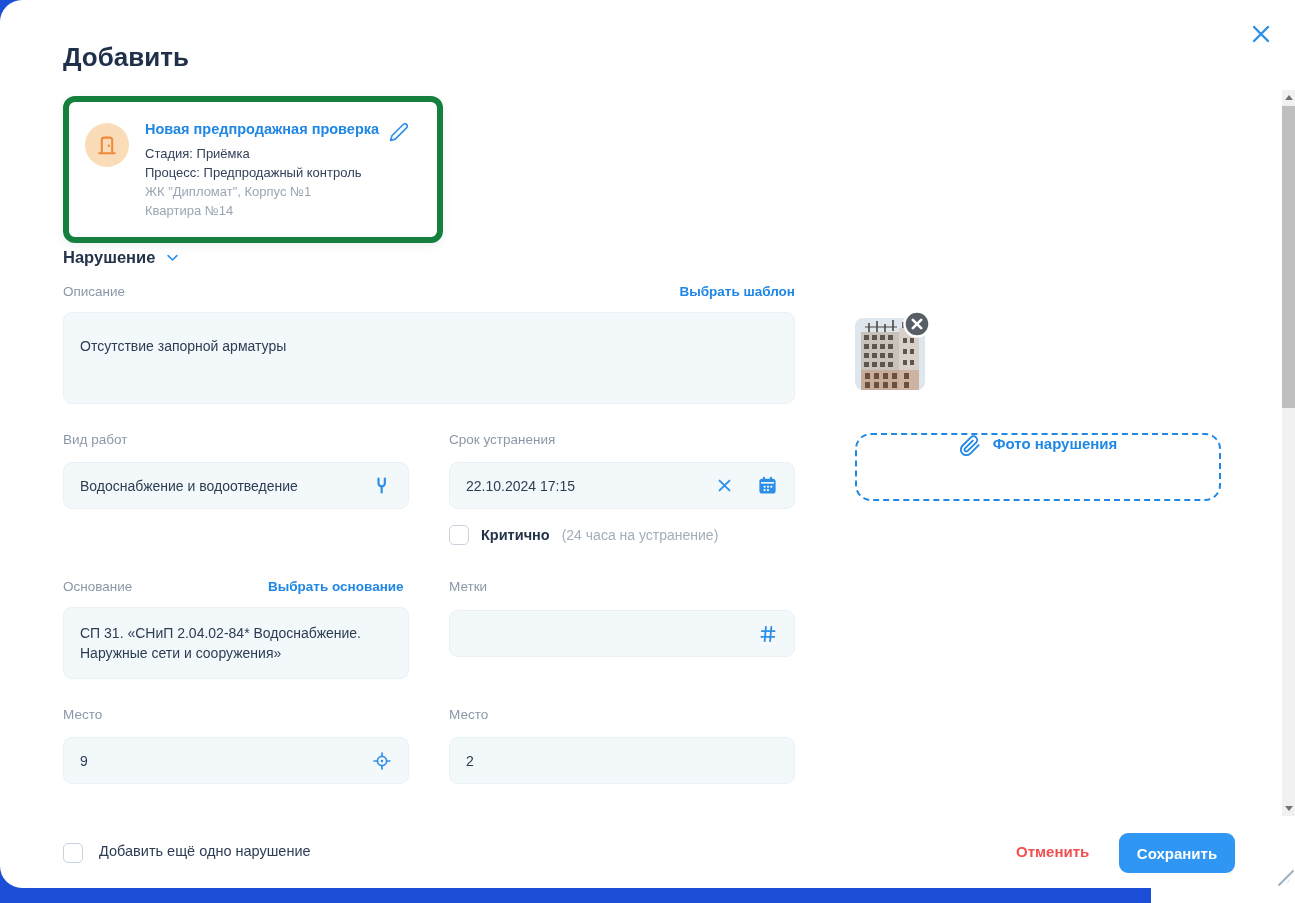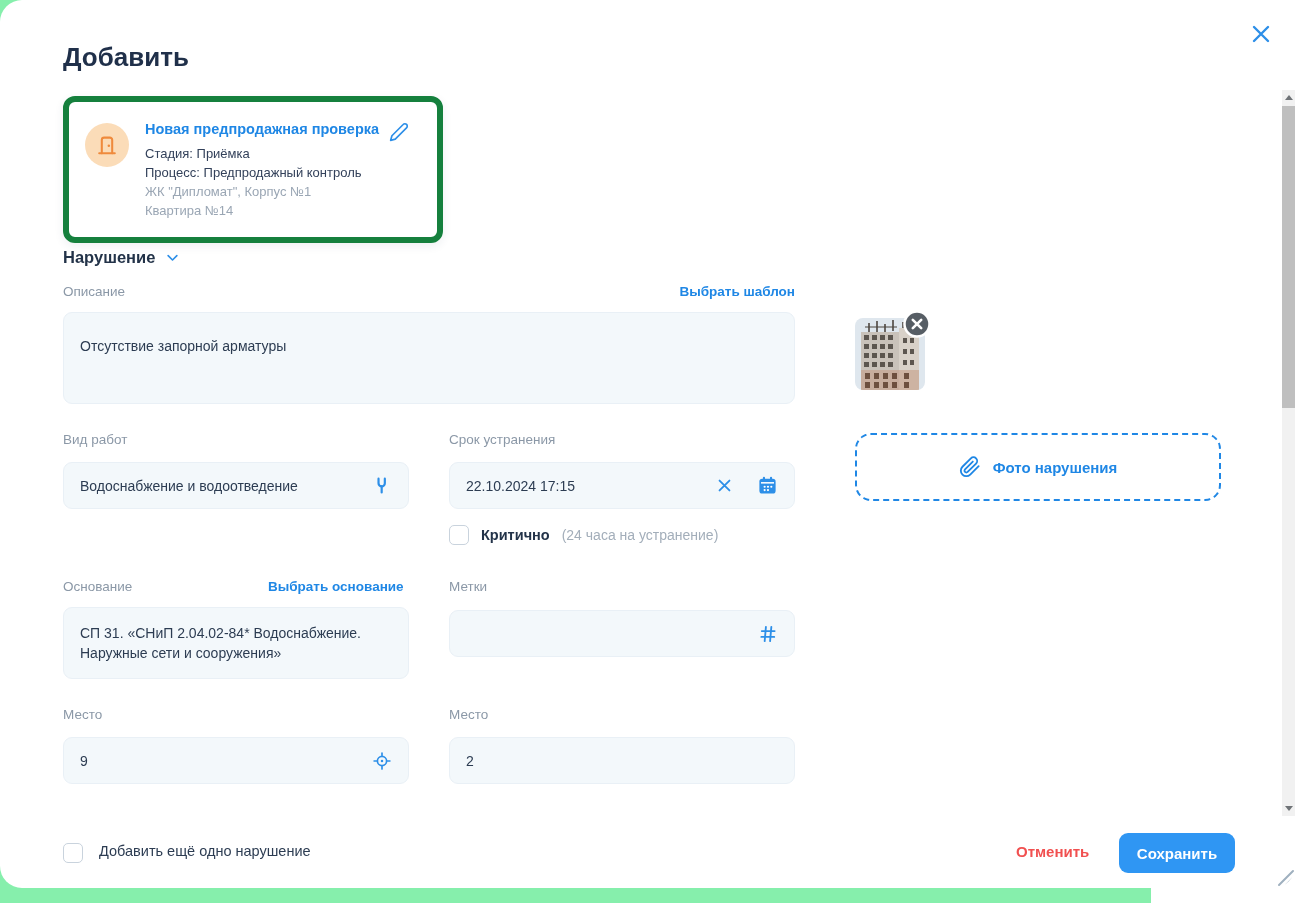--- a/index.html
+++ b/index.html
@@ -1,17 +1,17 @@
 <!DOCTYPE html>
 <html><head>
 <meta charset="utf-8">
 <style>
   html,body{margin:0;padding:0;width:1295px;height:903px;overflow:hidden;
     font-family:"Liberation Sans",sans-serif;-webkit-font-smoothing:antialiased;}
-  .backdrop{position:relative;width:1151px;height:903px;background:#86efac;}
+  .backdrop{position:relative;width:1151px;height:903px;background:#1d4ed8;}
   .modal{position:absolute;left:0;top:0;width:1295px;height:888px;background:#fff;
     border-radius:22px;overflow:hidden;}
 
   
   .close-btn{position:absolute;top:22px;right:22px;width:24px;height:24px;border:none;
     background:transparent;cursor:pointer;padding:0;}
 
   
   .page-title{position:absolute;left:63px;top:42px;margin:0;font-size:26px;font-weight:700;color:#20304a;}
 
@@ -71,21 +71,21 @@
   .frag{position:absolute;top:798px;height:3px;overflow:hidden;}
   .frag-left{left:64px;}
   .frag-right{left:450px;}
 
   
   .photo-thumb{position:absolute;left:855px;top:318px;width:70px;height:72px;border-radius:8px;
     overflow:hidden;cursor:pointer;}
   .photo-remove{position:absolute;left:903px;top:310px;width:28px;height:28px;border:none;padding:0;
     background:transparent;cursor:pointer;}
   .upload-btn{position:absolute;left:855px;top:433px;width:362px;height:64px;background:#fff;
-    border:2px dashed #1f87e5;border-radius:16px;display:flex;align-items:center;justify-content:center;
+    border:2px dashed #1f87e5;border-radius:16px;display:flex;align-items:flex-start;justify-content:center;
     gap:12px;cursor:pointer;}
   .upload-label{font-size:15px;font-weight:700;color:#1f87e5;}
 
   
   .footer-check{position:absolute;left:63px;top:843px;display:flex;align-items:flex-start;gap:16px;}
   .footer-check-label{font-size:14.5px;color:#2c3c52;}
   .cancel-btn{position:absolute;left:1010px;top:842px;border:none;background:transparent;
     font-size:15px;font-weight:700;color:#f15050;cursor:pointer;font-family:inherit;}
   .save-btn{position:absolute;left:1119px;top:833px;width:116px;height:40px;border:none;border-radius:9px;
     background:#2f96f3;color:#fff;font-size:15px;font-weight:700;cursor:pointer;font-family:inherit;}

